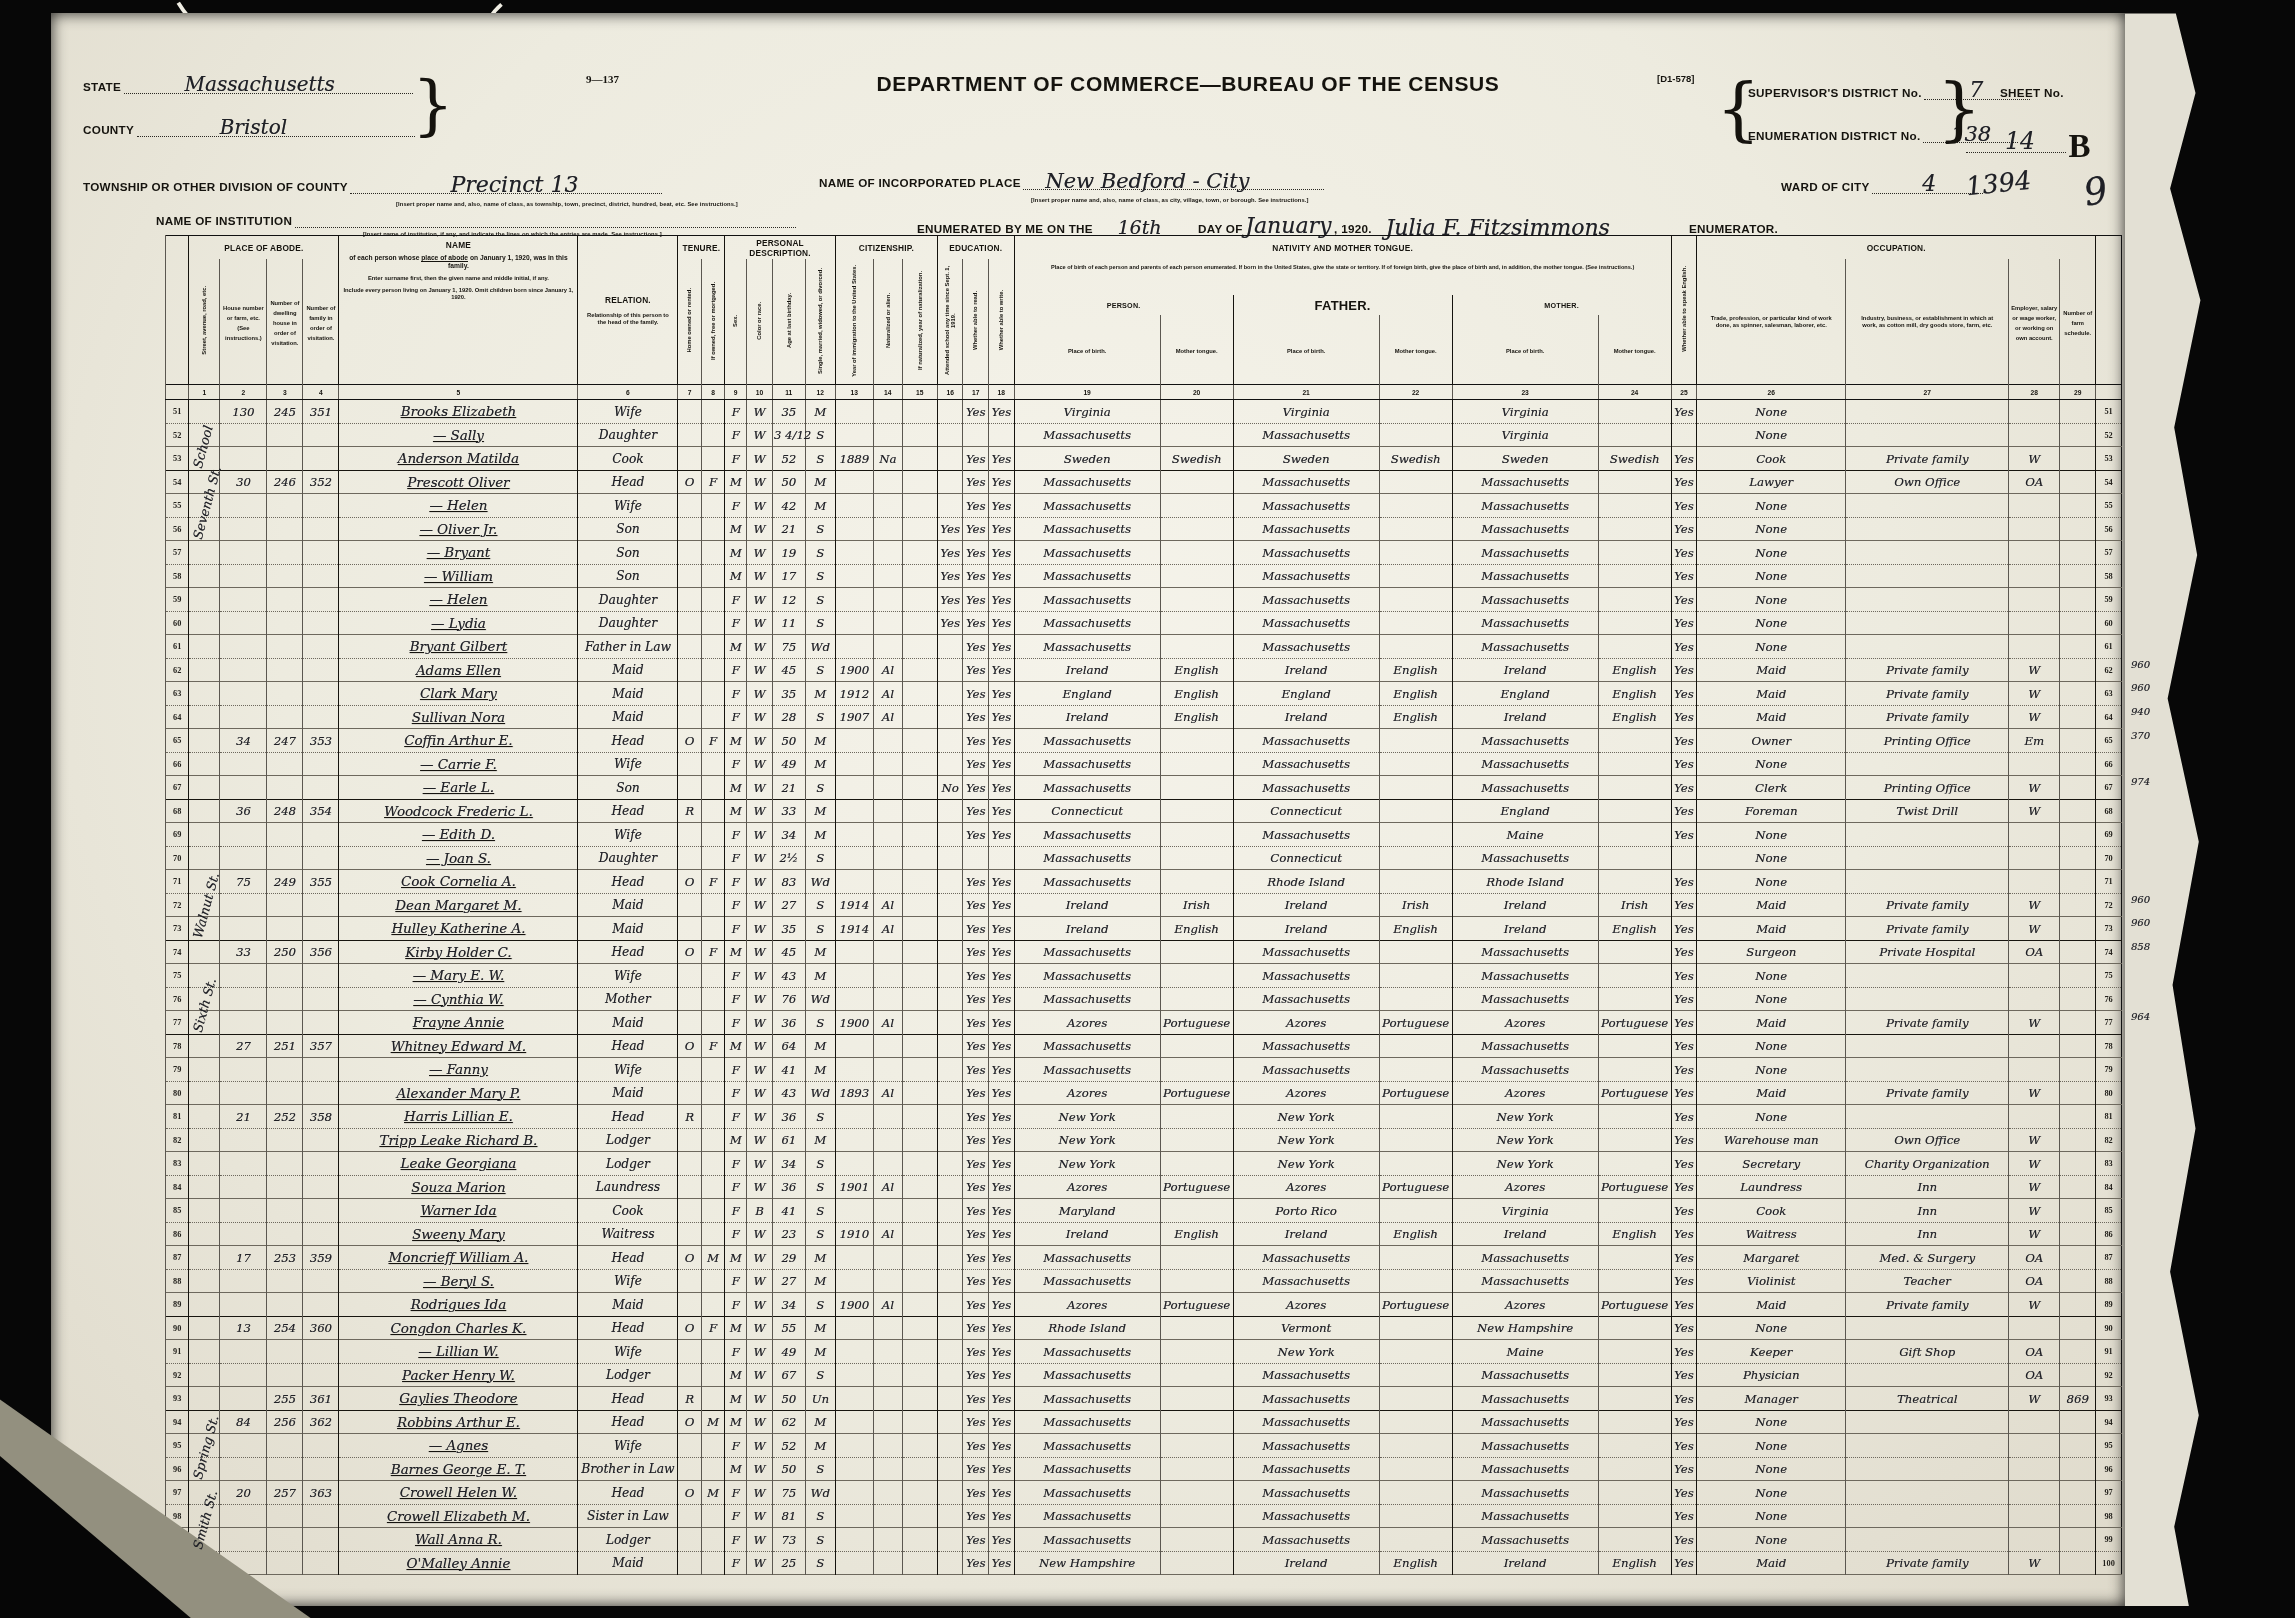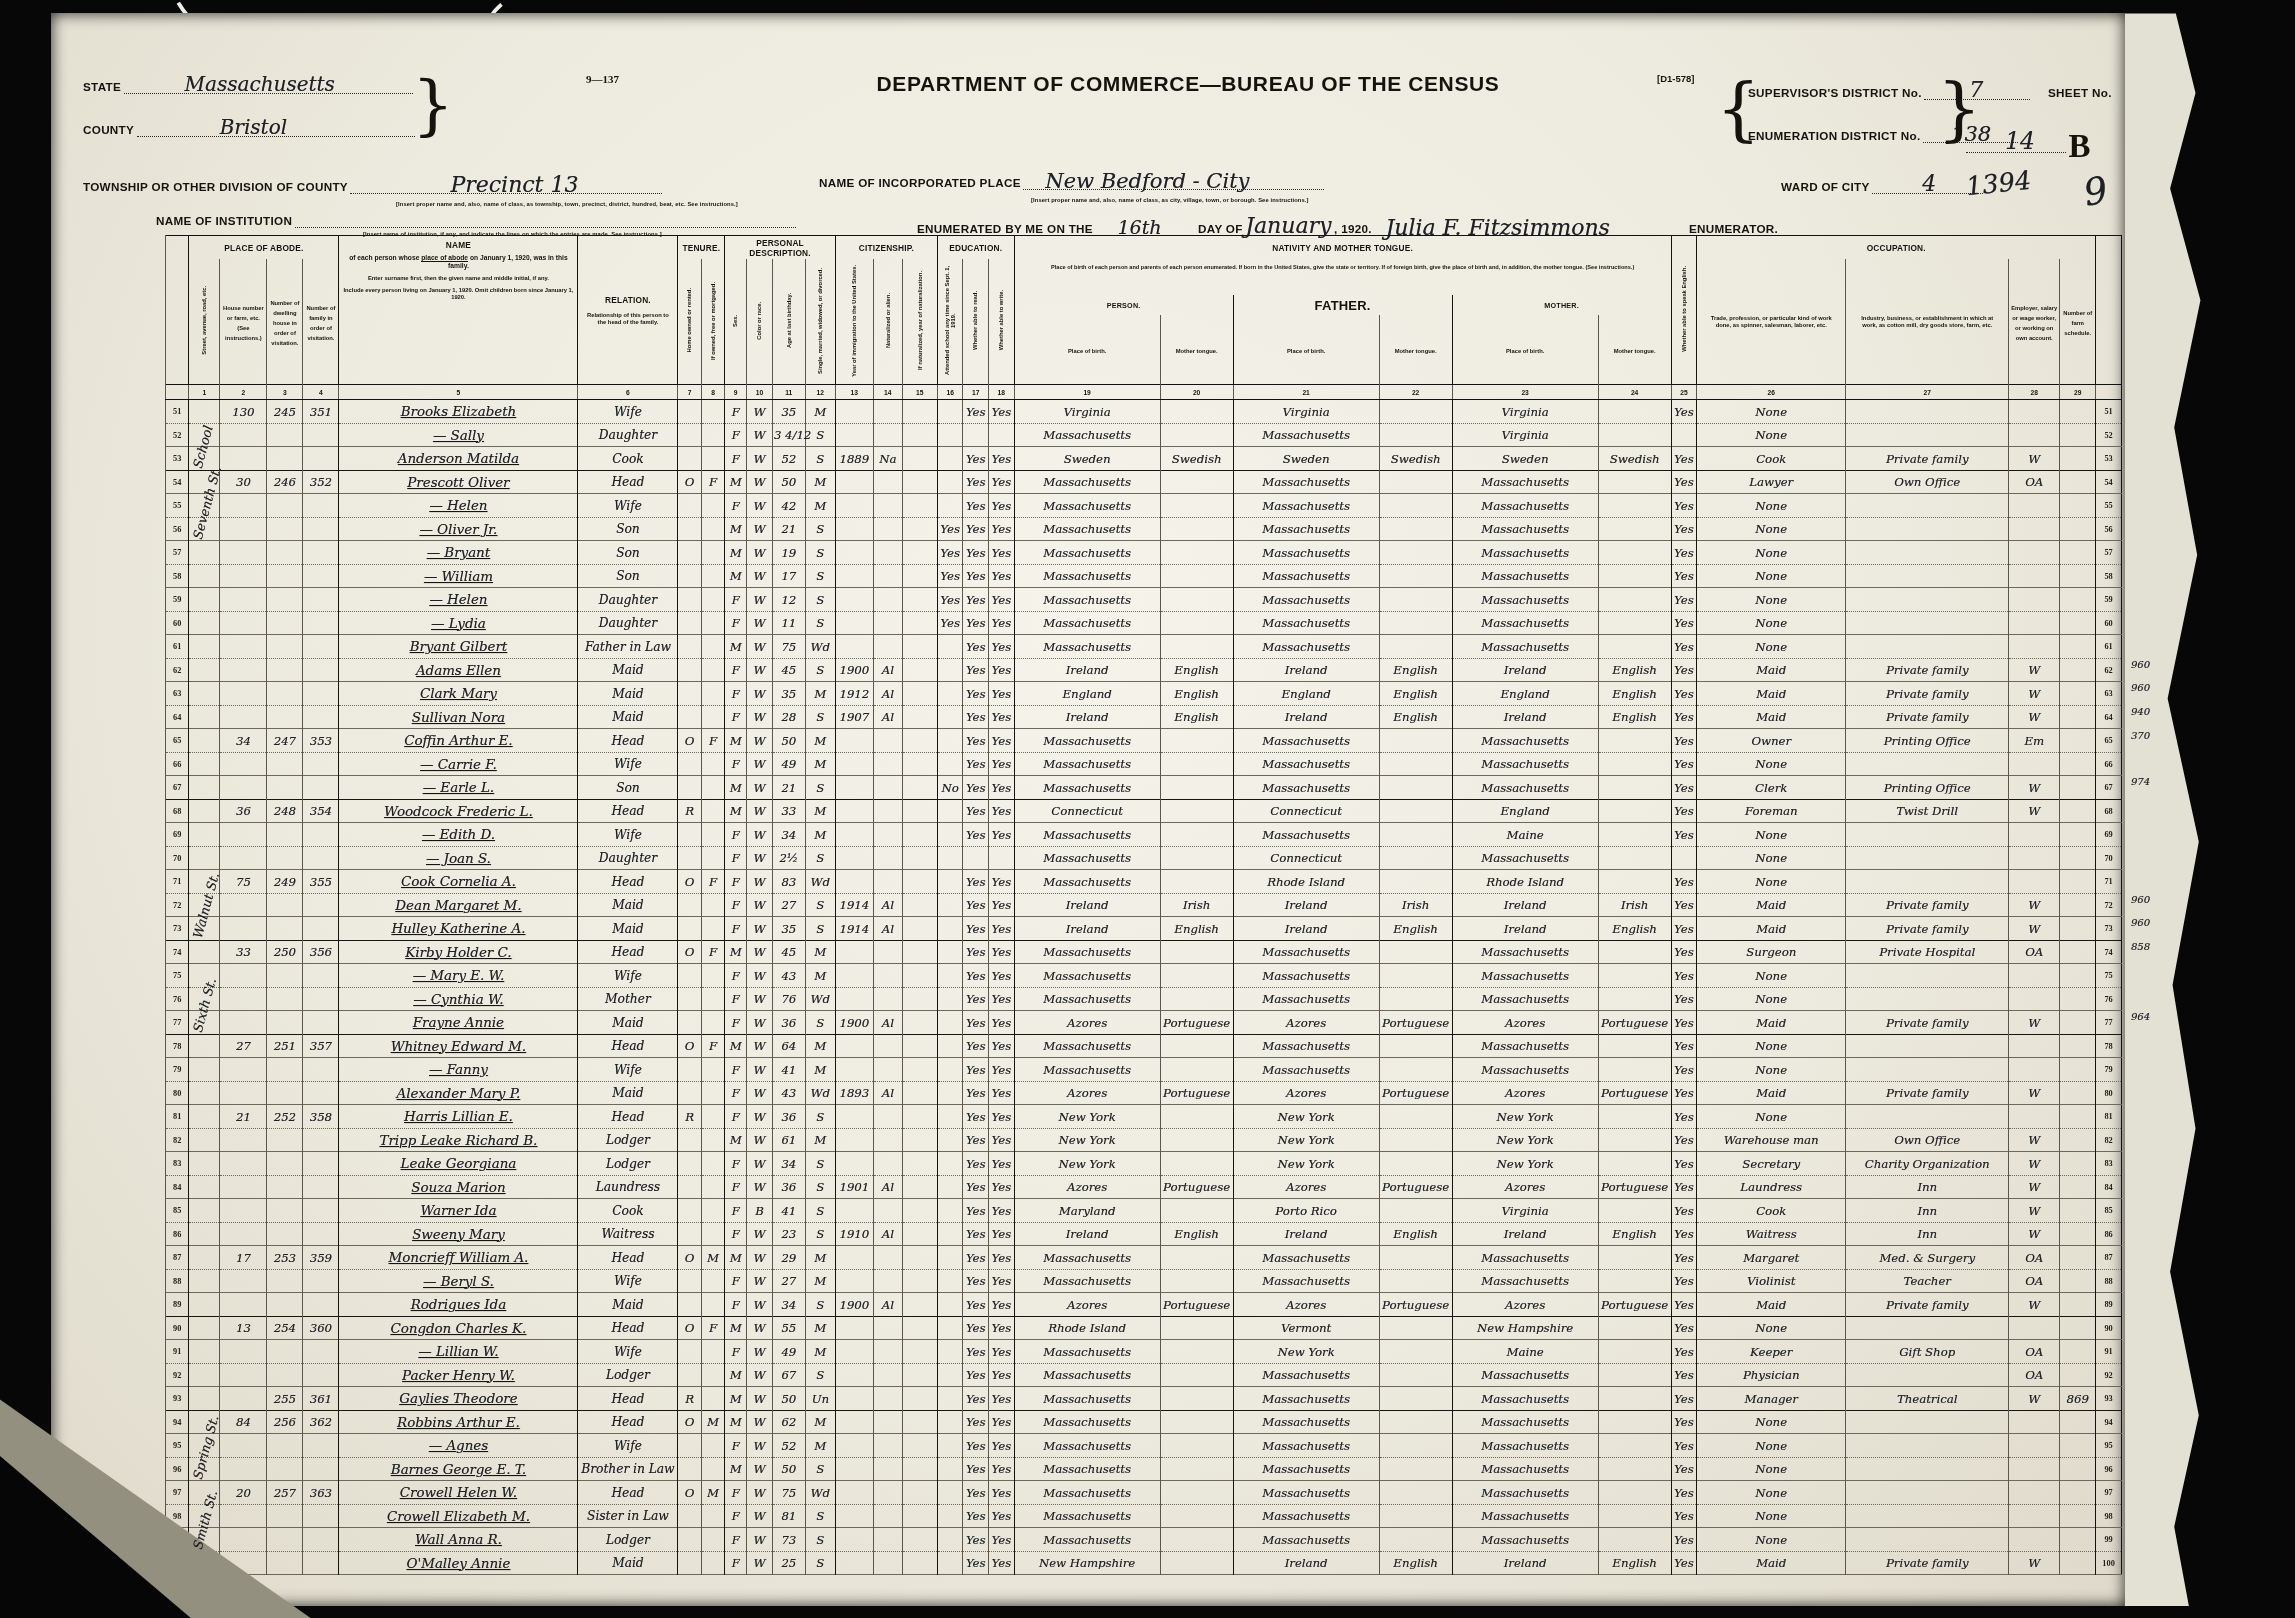--- a/index.html
+++ b/index.html
@@ -128,21 +128,21 @@
       <span class="print lbl">SUPERVISOR'S DISTRICT No.</span>
       <span class="dot" style="width:106px;position:relative;">
         <span class="ink" style="position:absolute;left:45px;bottom:-2.2px;font-size:22px">7</span>&nbsp;</span>
     </div>
     <div class="abs" style="left:1697px;top:116px;white-space:nowrap;">
       <span class="print lbl">ENUMERATION DISTRICT No.</span>
       <span class="dot" style="width:95px;position:relative;">
         <span class="ink" style="position:absolute;left:28px;bottom:-3.3px;font-size:21px">138</span>&nbsp;</span>
     </div>
     <div class="abs brace" style="left:1886px;top:55px;font-size:70px;">}</div>
-    <div class="abs print lbl" style="left:1997px;top:73px">SHEET No.</div>
+    <div class="abs print lbl" style="left:1949px;top:73px">SHEET No.</div>
     <div class="abs" style="left:1915px;top:115px;">
       <span class="dot" style="width:100px;position:relative;">
         <span class="ink" style="position:absolute;left:39px;bottom:-3.3px;font-size:23.4px">14</span>&nbsp;</span>
       <span class="print serifp" style="font-size:33px;font-weight:bold;vertical-align:-7.8px">B</span>
     </div>
     <div class="abs" style="left:1730px;top:167px;white-space:nowrap;">
       <span class="print lbl">WARD OF CITY</span>
       <span class="dot" style="width:111px;position:relative;">
         <span class="ink" style="position:absolute;left:50px;bottom:-2.2px;font-size:22px">4</span>&nbsp;</span>
     </div>

